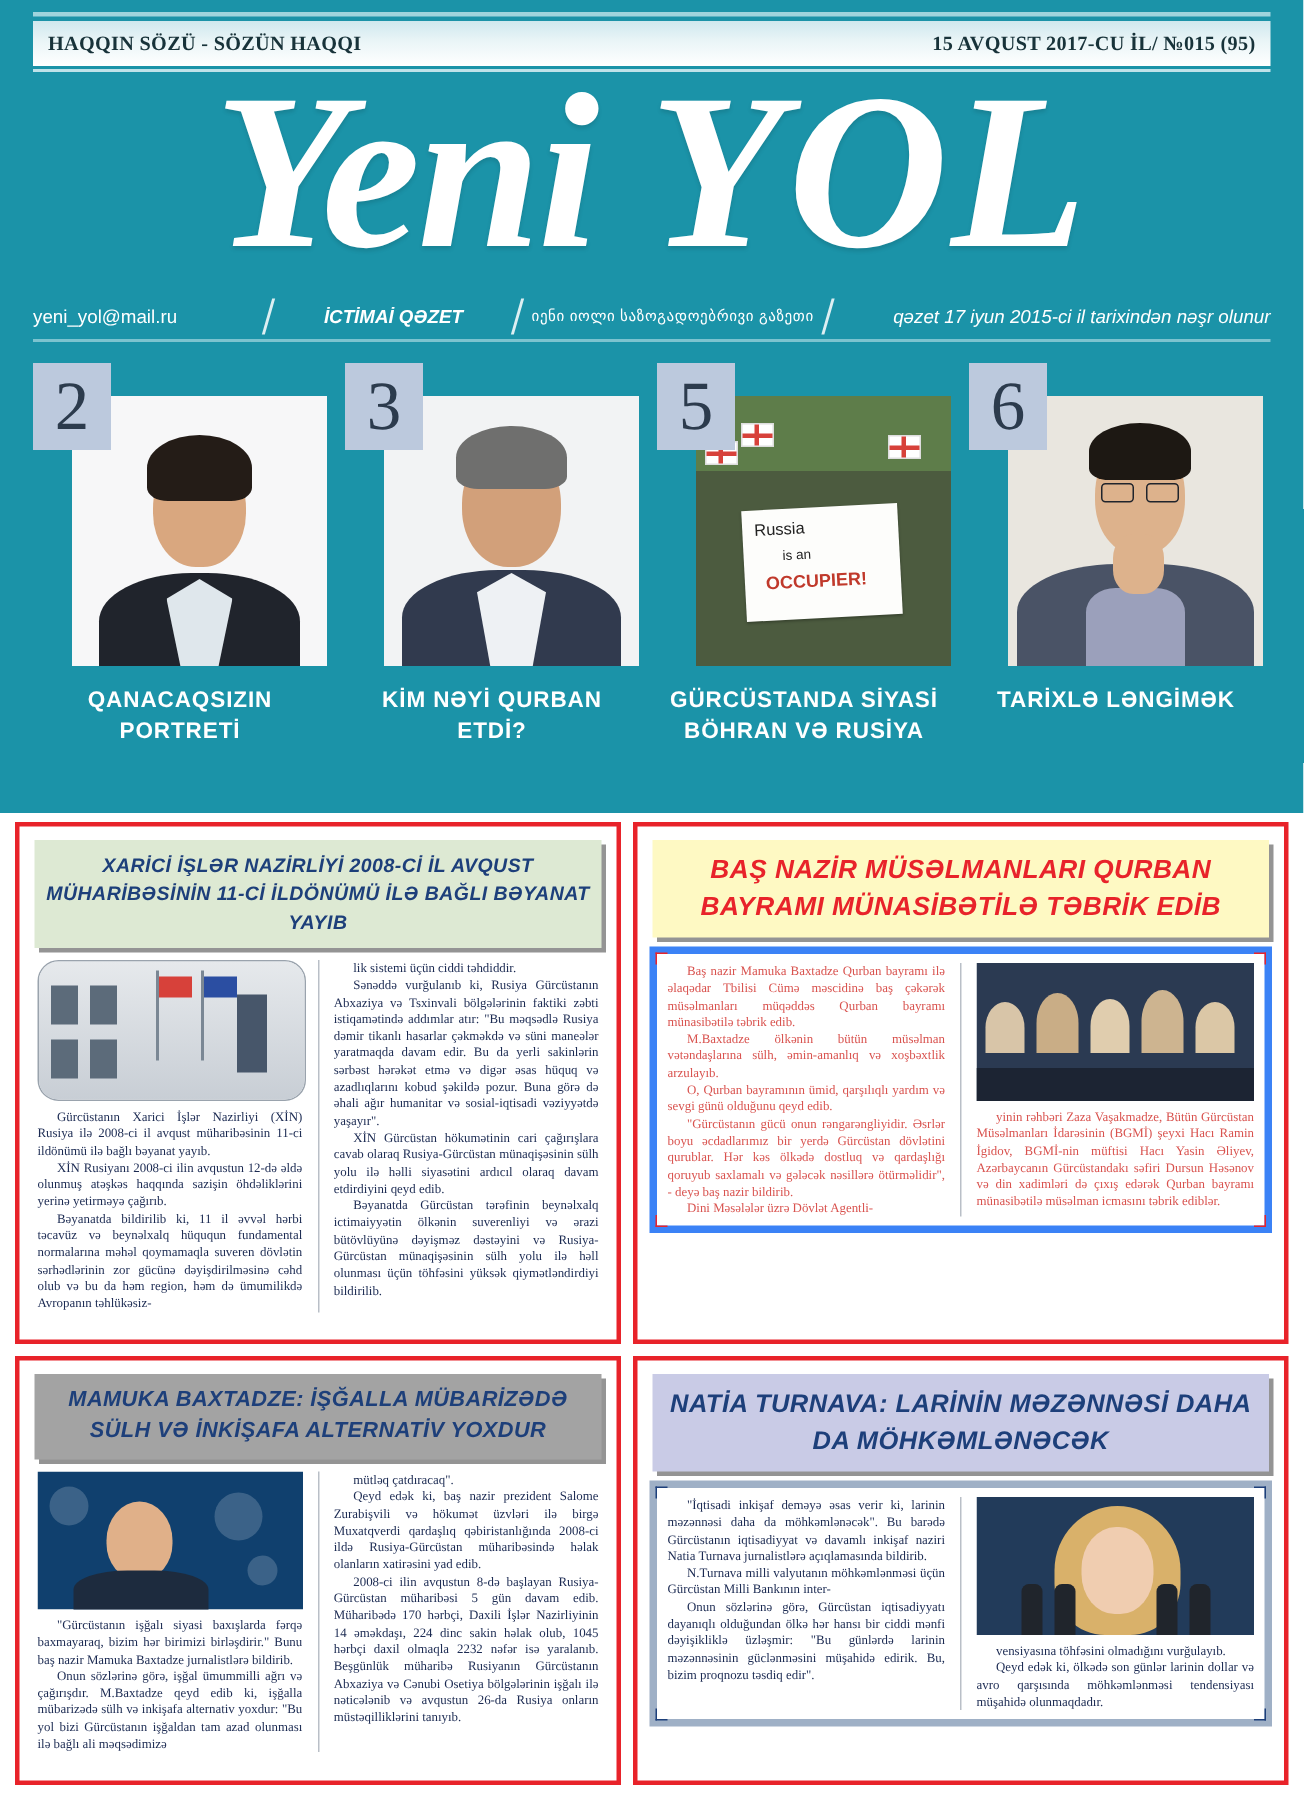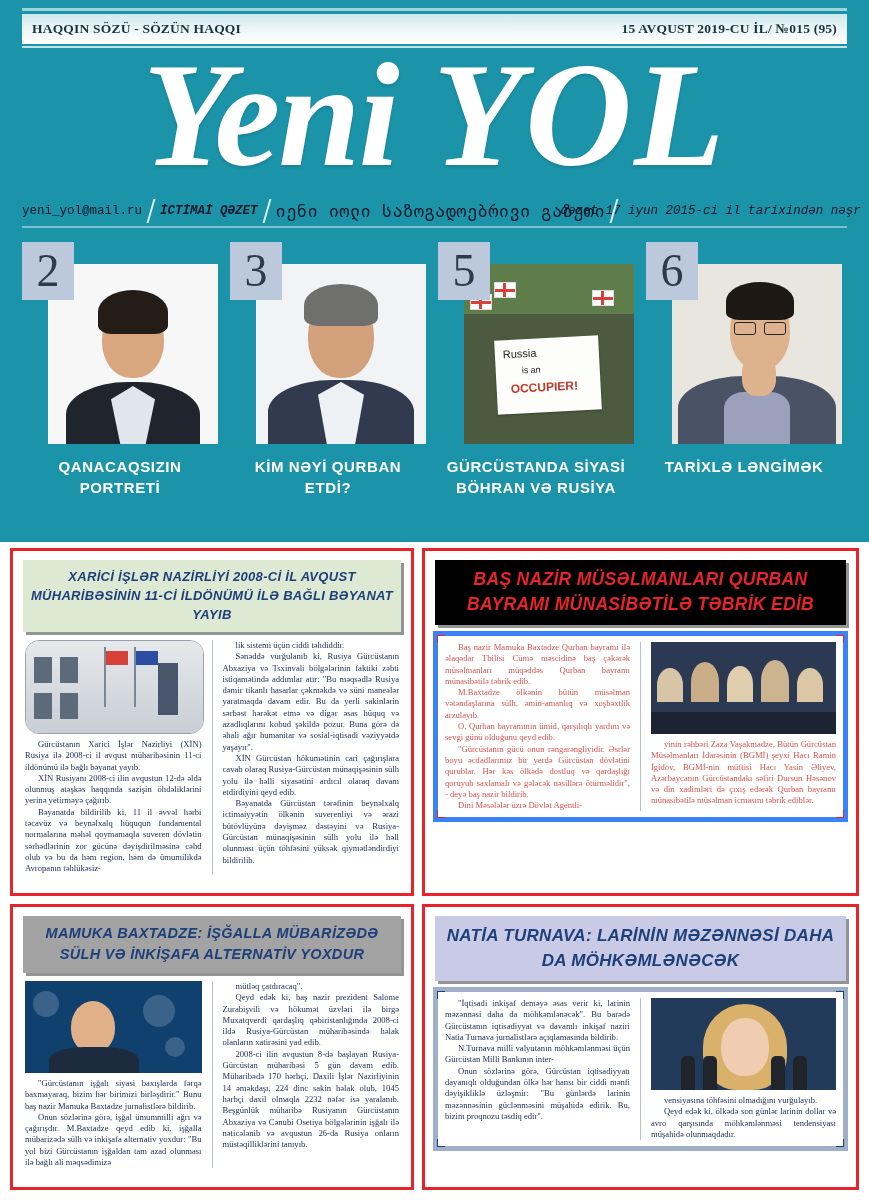--- a/index.html
+++ b/index.html
@@ -36,27 +36,27 @@
     letter-spacing:-2px;white-space:nowrap;
     text-shadow:0 2px 3px rgba(0,0,0,.12);
   }
   .mh-logo .yol{font-style:italic;font-weight:700;letter-spacing:2px;}
 
   .mh-bottom{
     position:absolute;left:22px;top:198px;width:825px;height:26px;
     display:flex;align-items:center;
   }
   .mh-bottom .cell{
-    color:#0f172a;font-size:12.5px;white-space:nowrap;
+    color:#ffffff;font-size:12.5px;white-space:nowrap;
     display:flex;align-items:center;justify-content:center;
-    font-family:Liberation Mono, monospace;
+    font-family:Liberation Sans, sans-serif;
   }
   .mh-bottom .c1{width:150px;justify-content:flex-start;}
   .mh-bottom .c2{width:150px;font-style:italic;font-weight:700;}
-  .mh-bottom .c3{flex:1;font-size:17px;letter-spacing:.4px;}
+  .mh-bottom .c3{flex:1;font-size:10px;letter-spacing:.4px;}
   .mh-bottom .c4{width:290px;font-style:italic;justify-content:flex-end;font-size:12.5px;}
   .mh-sep{
     width:2px;height:24px;background:#ffffff;opacity:.85;
     transform:skewX(-16deg);margin:0 8px;flex:none;
   }
   .mh-underline{position:absolute;left:22px;top:226px;width:825px;height:2px;background:#7cc3cf;}
 
   
   .teasers{
     position:absolute;left:0;top:236px;width:869px;height:306px;
@@ -138,21 +138,21 @@
 
   .head-band{
     margin:9px 10px 0 10px;padding:7px 6px 8px 6px;
     text-align:center;text-transform:uppercase;
     font-family:"Liberation Sans", sans-serif;
     font-weight:700;letter-spacing:.3px;
     box-shadow:3px 3px 0 rgba(60,60,60,.55);
     font-style:italic;
   }
   .hb-green{background:#dde9d3;color:#1d3f7a;font-size:13px;line-height:19px;}
-  .hb-blue {background:#000000;color:#e8232a;font-size:17.5px;line-height:25px;}
+  .hb-blue {background:#fef9c3;color:#e8232a;font-size:17.5px;line-height:25px;}
   .hb-peach{background:#a3a3a3;color:#1d3f7a;font-size:14.5px;line-height:21px;}
   .hb-lav  {background:#c9cbe6;color:#1d3f7a;font-size:17px;line-height:25px;}
 
   .cols{display:flex;gap:10px;padding:8px 12px 8px 12px;box-sizing:border-box;}
   .col{flex:1;}
   .col p{
     margin:0;text-align:justify;text-indent:13px;
     font-family:"Liberation Serif", serif;
     font-size:8.6px;line-height:11.3px;
   }
@@ -201,21 +201,21 @@
 </style>
 </head>
 <body>
 
 <div class="page">
 
   <div class="masthead">
     <div class="mh-topline"></div>
     <div class="mh-strap">
       <span>HAQQIN SÖZÜ - SÖZÜN HAQQI</span>
-      <span>15 AVQUST 2019-CU İL/ №015 (95)</span>
+      <span>15 AVQUST 2017-CU İL/ №015 (95)</span>
     </div>
     <div class="mh-strapline2"></div>
 
     <div class="mh-logo">
       <span>Yeni</span>
       <span class="yol">YOL</span>
     </div>
 
     <div class="mh-bottom">
       <div class="cell c1">yeni_yol@mail.ru</div>

